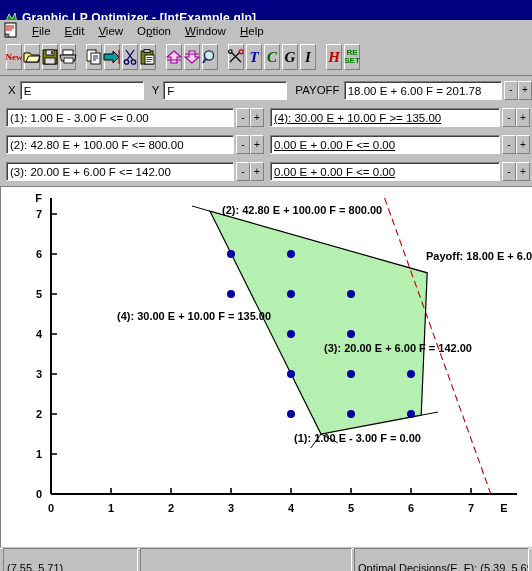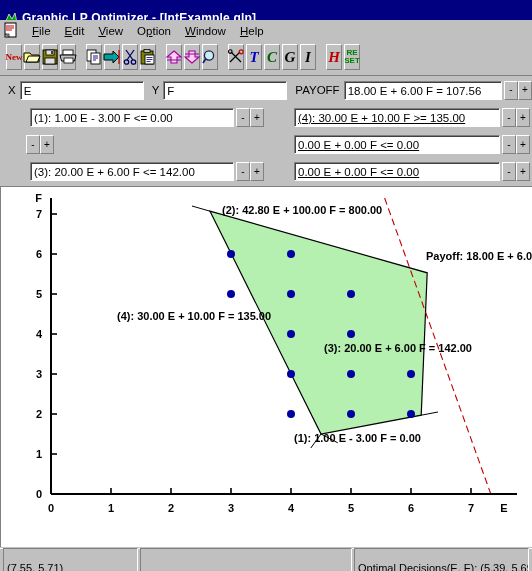--- a/index.html
+++ b/index.html
@@ -90,21 +90,21 @@
     font-size:10px;line-height:1;color:#000;
   }
 
   
   .constraints{
     position:absolute;left:0;top:104px;width:532px;height:82px;
   }
   .crow{
     display:flex;align-items:center;height:25px;padding:1px 0;
   }
-  .ccell{display:flex;align-items:flex-start;flex:1 1 50%;min-width:0;margin-left:24px;}
+  .ccell{display:flex;align-items:flex-start;flex:1 1 50%;min-width:0;}
   .ccell .tfield{flex:1 1 auto;min-width:0;margin-left:6px;}
   .ccell:last-child .tfield{margin-left:4px;text-decoration:underline;}
   .ccell .spin{margin-left:2px;margin-right:2px;}
 
   
   .client{
     position:absolute;left:0;top:186px;width:532px;height:360px;
     background:#ffffff;
     border-top:1px solid #808080;border-left:1px solid #808080;
   }
@@ -299,21 +299,21 @@
     </div>
 
   </div>
 
   <div class="varrow">
     <span class="lbl">X</span>
     <div class="tfield f-x" title="">E</div>
     <span class="lbl">Y</span>
     <div class="tfield f-y" title="">F</div>
     <span class="lbl">PAYOFF</span>
-    <div class="tfield f-payoff" title="">18.00 E + 6.00 F = 107.56</div>
+    <div class="tfield f-payoff" title="">18.00 E + 6.00 F = 201.78</div>
     <div class="spin">
       <div class="spinbtn">-</div>
       <div class="spinbtn">+</div>
     </div>
   </div>
 
   <div class="constraints">
 
     <div class="crow">
       <div class="ccell">
@@ -327,20 +327,21 @@
         <div class="tfield">(4): 30.00 E + 10.00 F &gt;= 135.00</div>
         <div class="spin">
           <div class="spinbtn">-</div>
           <div class="spinbtn">+</div>
         </div>
       </div>
     </div>
 
     <div class="crow">
       <div class="ccell">
+        <div class="tfield">(2): 42.80 E + 100.00 F &lt;= 800.00</div>
         <div class="spin">
           <div class="spinbtn">-</div>
           <div class="spinbtn">+</div>
         </div>
       </div>
       <div class="ccell">
         <div class="tfield">0.00 E + 0.00 F &lt;= 0.00</div>
         <div class="spin">
           <div class="spinbtn">-</div>
           <div class="spinbtn">+</div>

